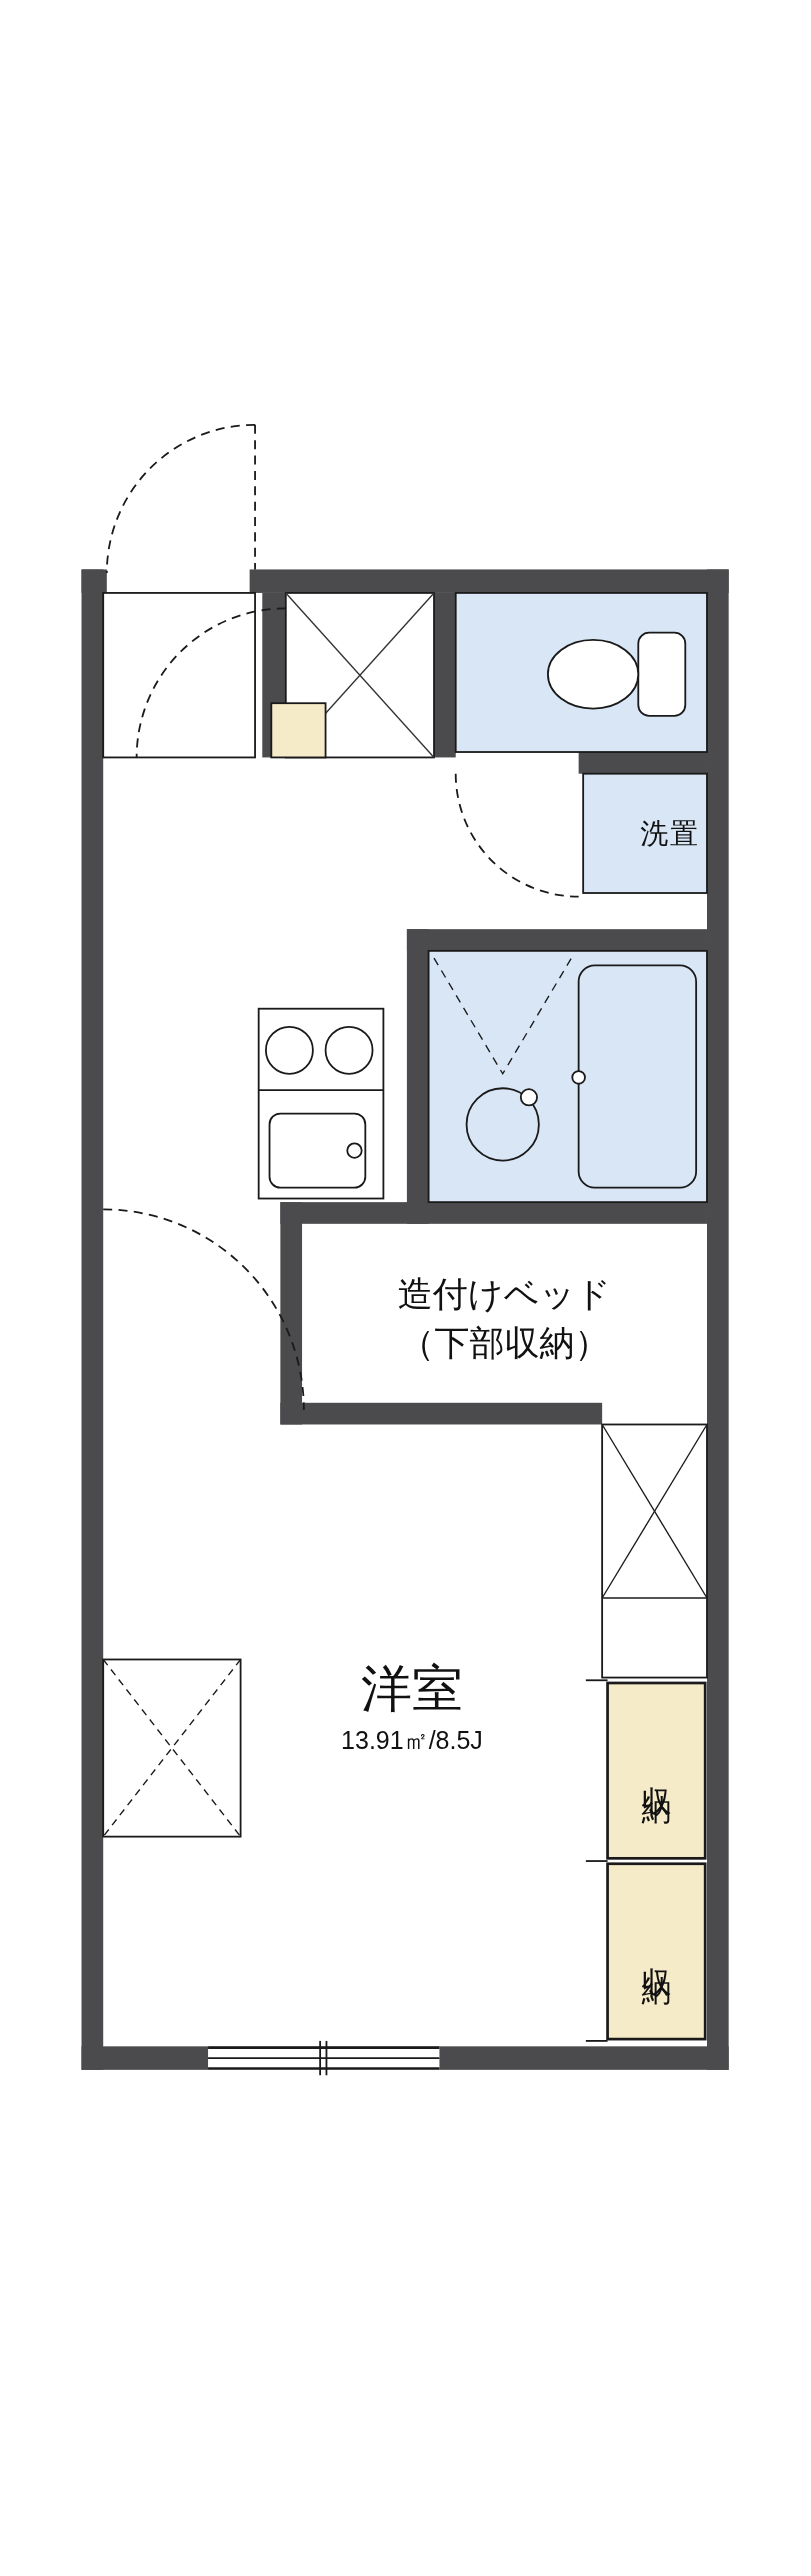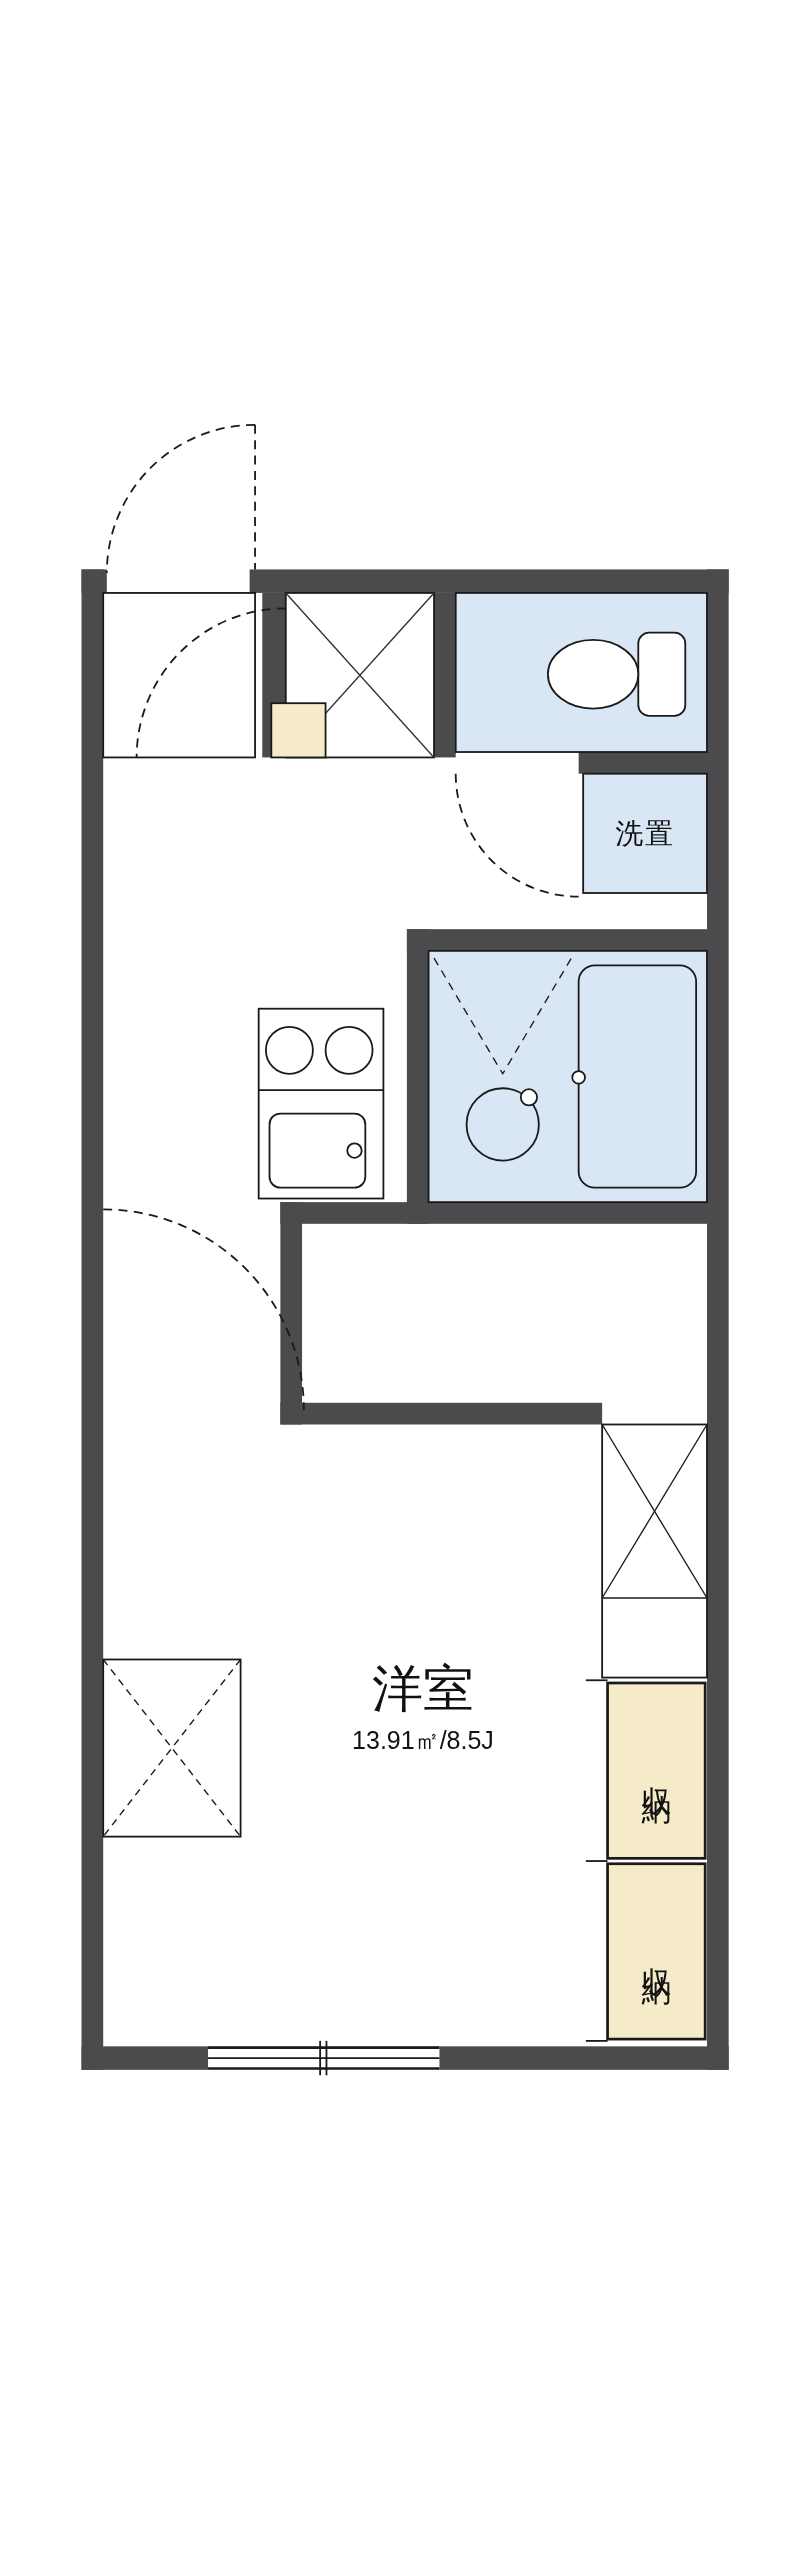--- a/index.html
+++ b/index.html
@@ -13,23 +13,23 @@
   }
   #plan-svg{position:absolute;left:0;top:0;}
   .label{
     position:absolute;
     display:flex;
     align-items:center;
     justify-content:center;
     color:#111111;
     font-family:"Liberation Sans", sans-serif;
   }
-  .label-washer{left:583px;top:774px;width:124px;height:119px;font-size:28px;letter-spacing:1.8px;}
+  .label-washer{left:608px;top:774px;width:124px;height:119px;font-size:28px;letter-spacing:1.8px;}
   .label-bed{left:302px;top:1242px;width:405px;height:152px;flex-direction:column;font-size:35px;line-height:1.4;}
-  .label-living{left:197px;top:1661px;width:452px;flex-direction:column;}
+  .label-living{left:186px;top:1661px;width:452px;flex-direction:column;}
   .living-name{font-size:51px;line-height:1.1;}
   .living-area{font-size:25px;margin-top:7.2px;}
   .label-storage{width:98px;height:175px;writing-mode:vertical-rl;text-orientation:upright;font-size:30px;letter-spacing:9px;}
   .label-storage-1{left:607px;top:1683px;}
   .label-storage-2{left:607px;top:1864px;}
 </style>
 </head>
 <body>
 
 <div id="canvas">
@@ -122,20 +122,24 @@
       <path d="M 282 470 A 164 164 0 0 0 118 634"></path>
       <line x1="282" y1="470" x2="282" y2="630"></line>
       <path d="M 316 673 A 165 165 0 0 0 151 838"></path>
       <path d="M 504 856 A 136 136 0 0 0 640 992"></path>
       <path d="M 114 1338 A 222 222 0 0 1 336 1560"></path>
     </g>
   </svg>
 
   <div class="label label-washer">洗置</div>
 
+  <div class="label label-bed">
+    <div>造付けベッド</div>
+    <div>（下部収納）</div>
+  </div>
 
   <div class="label label-living">
     <div class="living-name">洋室</div>
     <div class="living-area">13.91㎡/8.5J</div>
   </div>
 
   <div class="label label-storage label-storage-1">収納</div>
   <div class="label label-storage label-storage-2">収納</div>
 
 </div>

